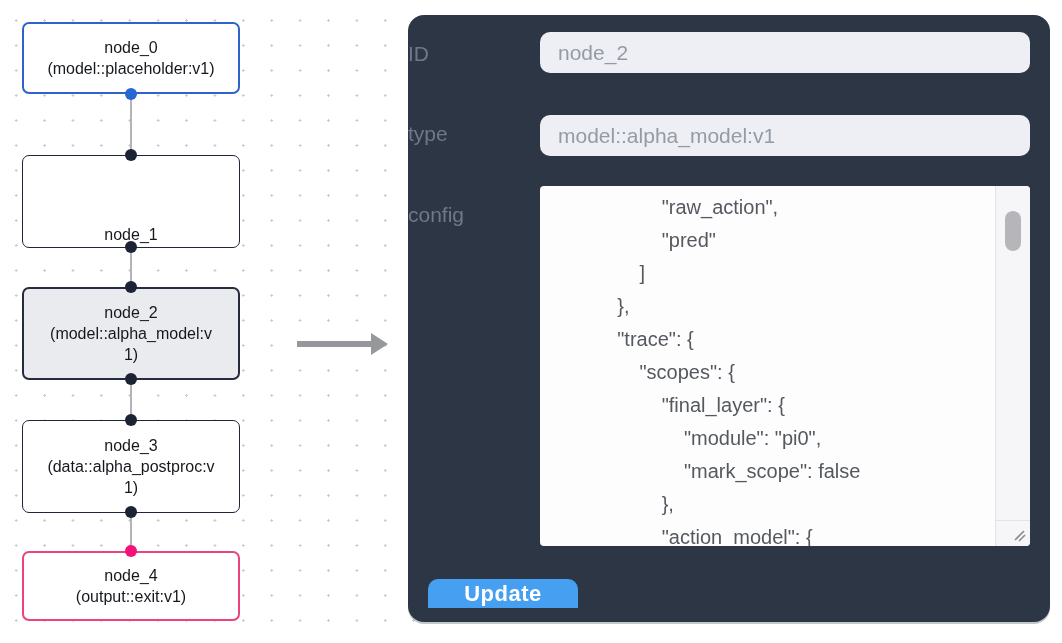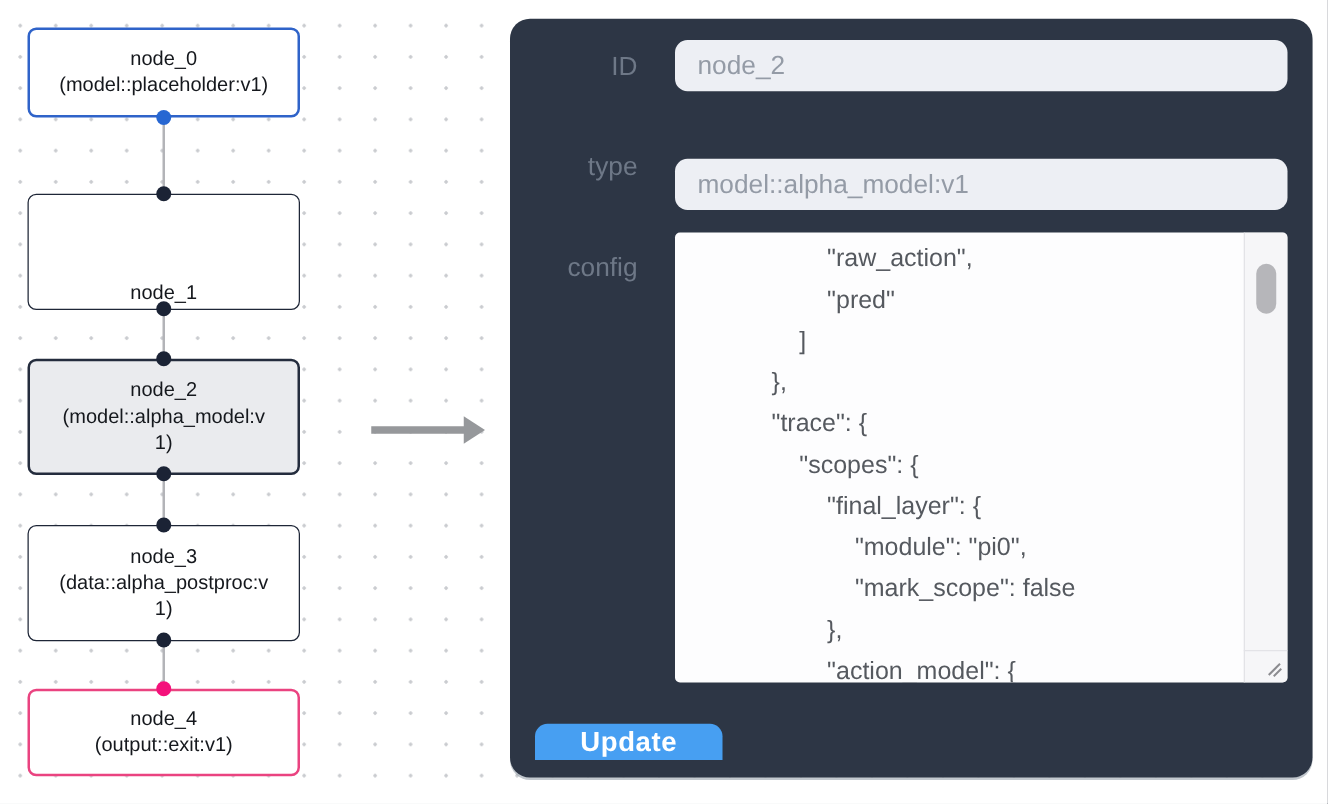--- a/index.html
+++ b/index.html
@@ -50,35 +50,35 @@
   .arrow .head  { position:absolute; left:74px; top:0;  width:0; height:0;
                   border-left:17px solid #96989b; border-top:11px solid transparent; border-bottom:11px solid transparent; }
 
   
   .panel {
     position:absolute; left:408px; top:15px; width:642px; height:607px;
     background:#2d3645; border-radius:16px;
     box-shadow:0 2px 0 rgba(154,163,173,.6);
   }
   .panel .flabel {
-    position:absolute; left:0; width:102px; text-align:right;
+    position:absolute; left:0; width:102px; 
     color:#6e7887; font-size:21px;
   }
   .lbl-id     { top:27px; }
   .lbl-type   { top:107px; }
   .lbl-config { top:188px; }
 
   .field {
     position:absolute; left:132px; width:490px; height:41px;
     background:#edeff4; border:none; outline:none; border-radius:10px;
     font-family:"Liberation Sans", sans-serif;
     font-size:21px; color:#949ba6; padding:0 18px;
   }
   .fld-id   { top:17px; }
-  .fld-type { top:112px; }
+  .fld-type { top:100px; }
 
   .textarea {
     position:absolute; left:132px; top:171px; width:490px; height:360px;
     background:#fdfdfe; border-radius:4px; overflow:hidden; cursor:text;
   }
   .code {
     position:absolute; left:0; top:0; right:35px; bottom:0;
     white-space:pre; overflow:hidden;
     font-family:"Liberation Sans", sans-serif;
     font-size:20px; line-height:33px; color:#55595f;

